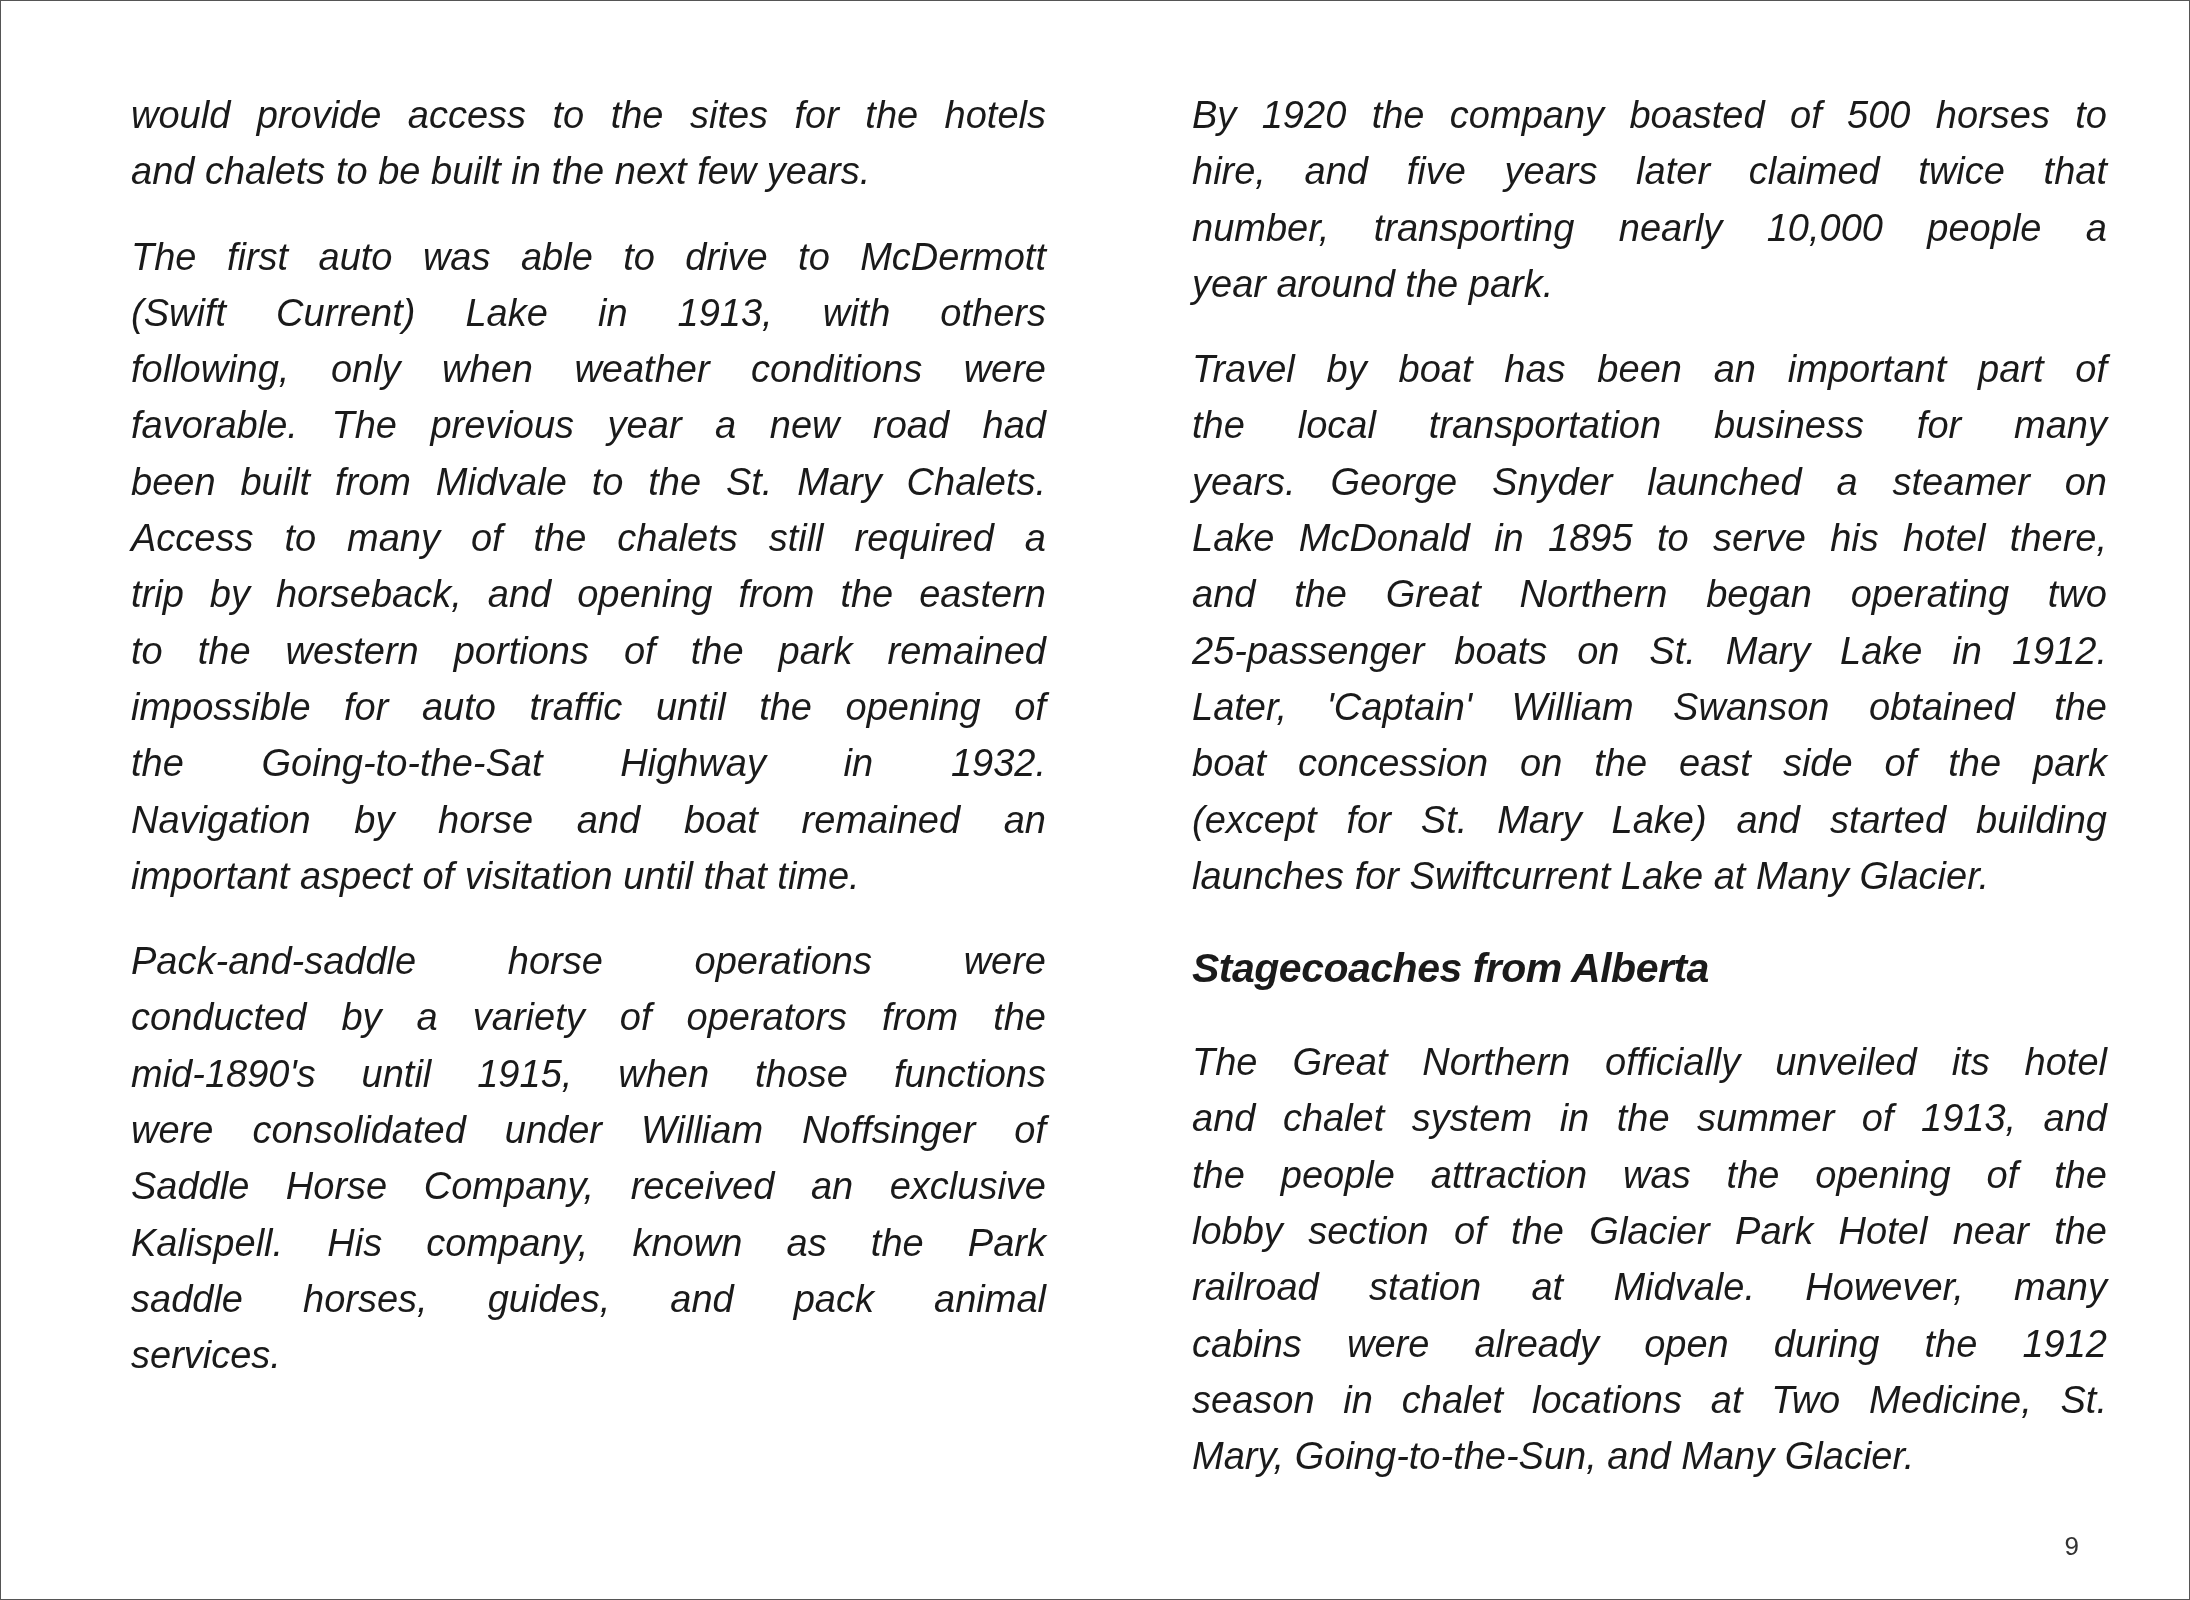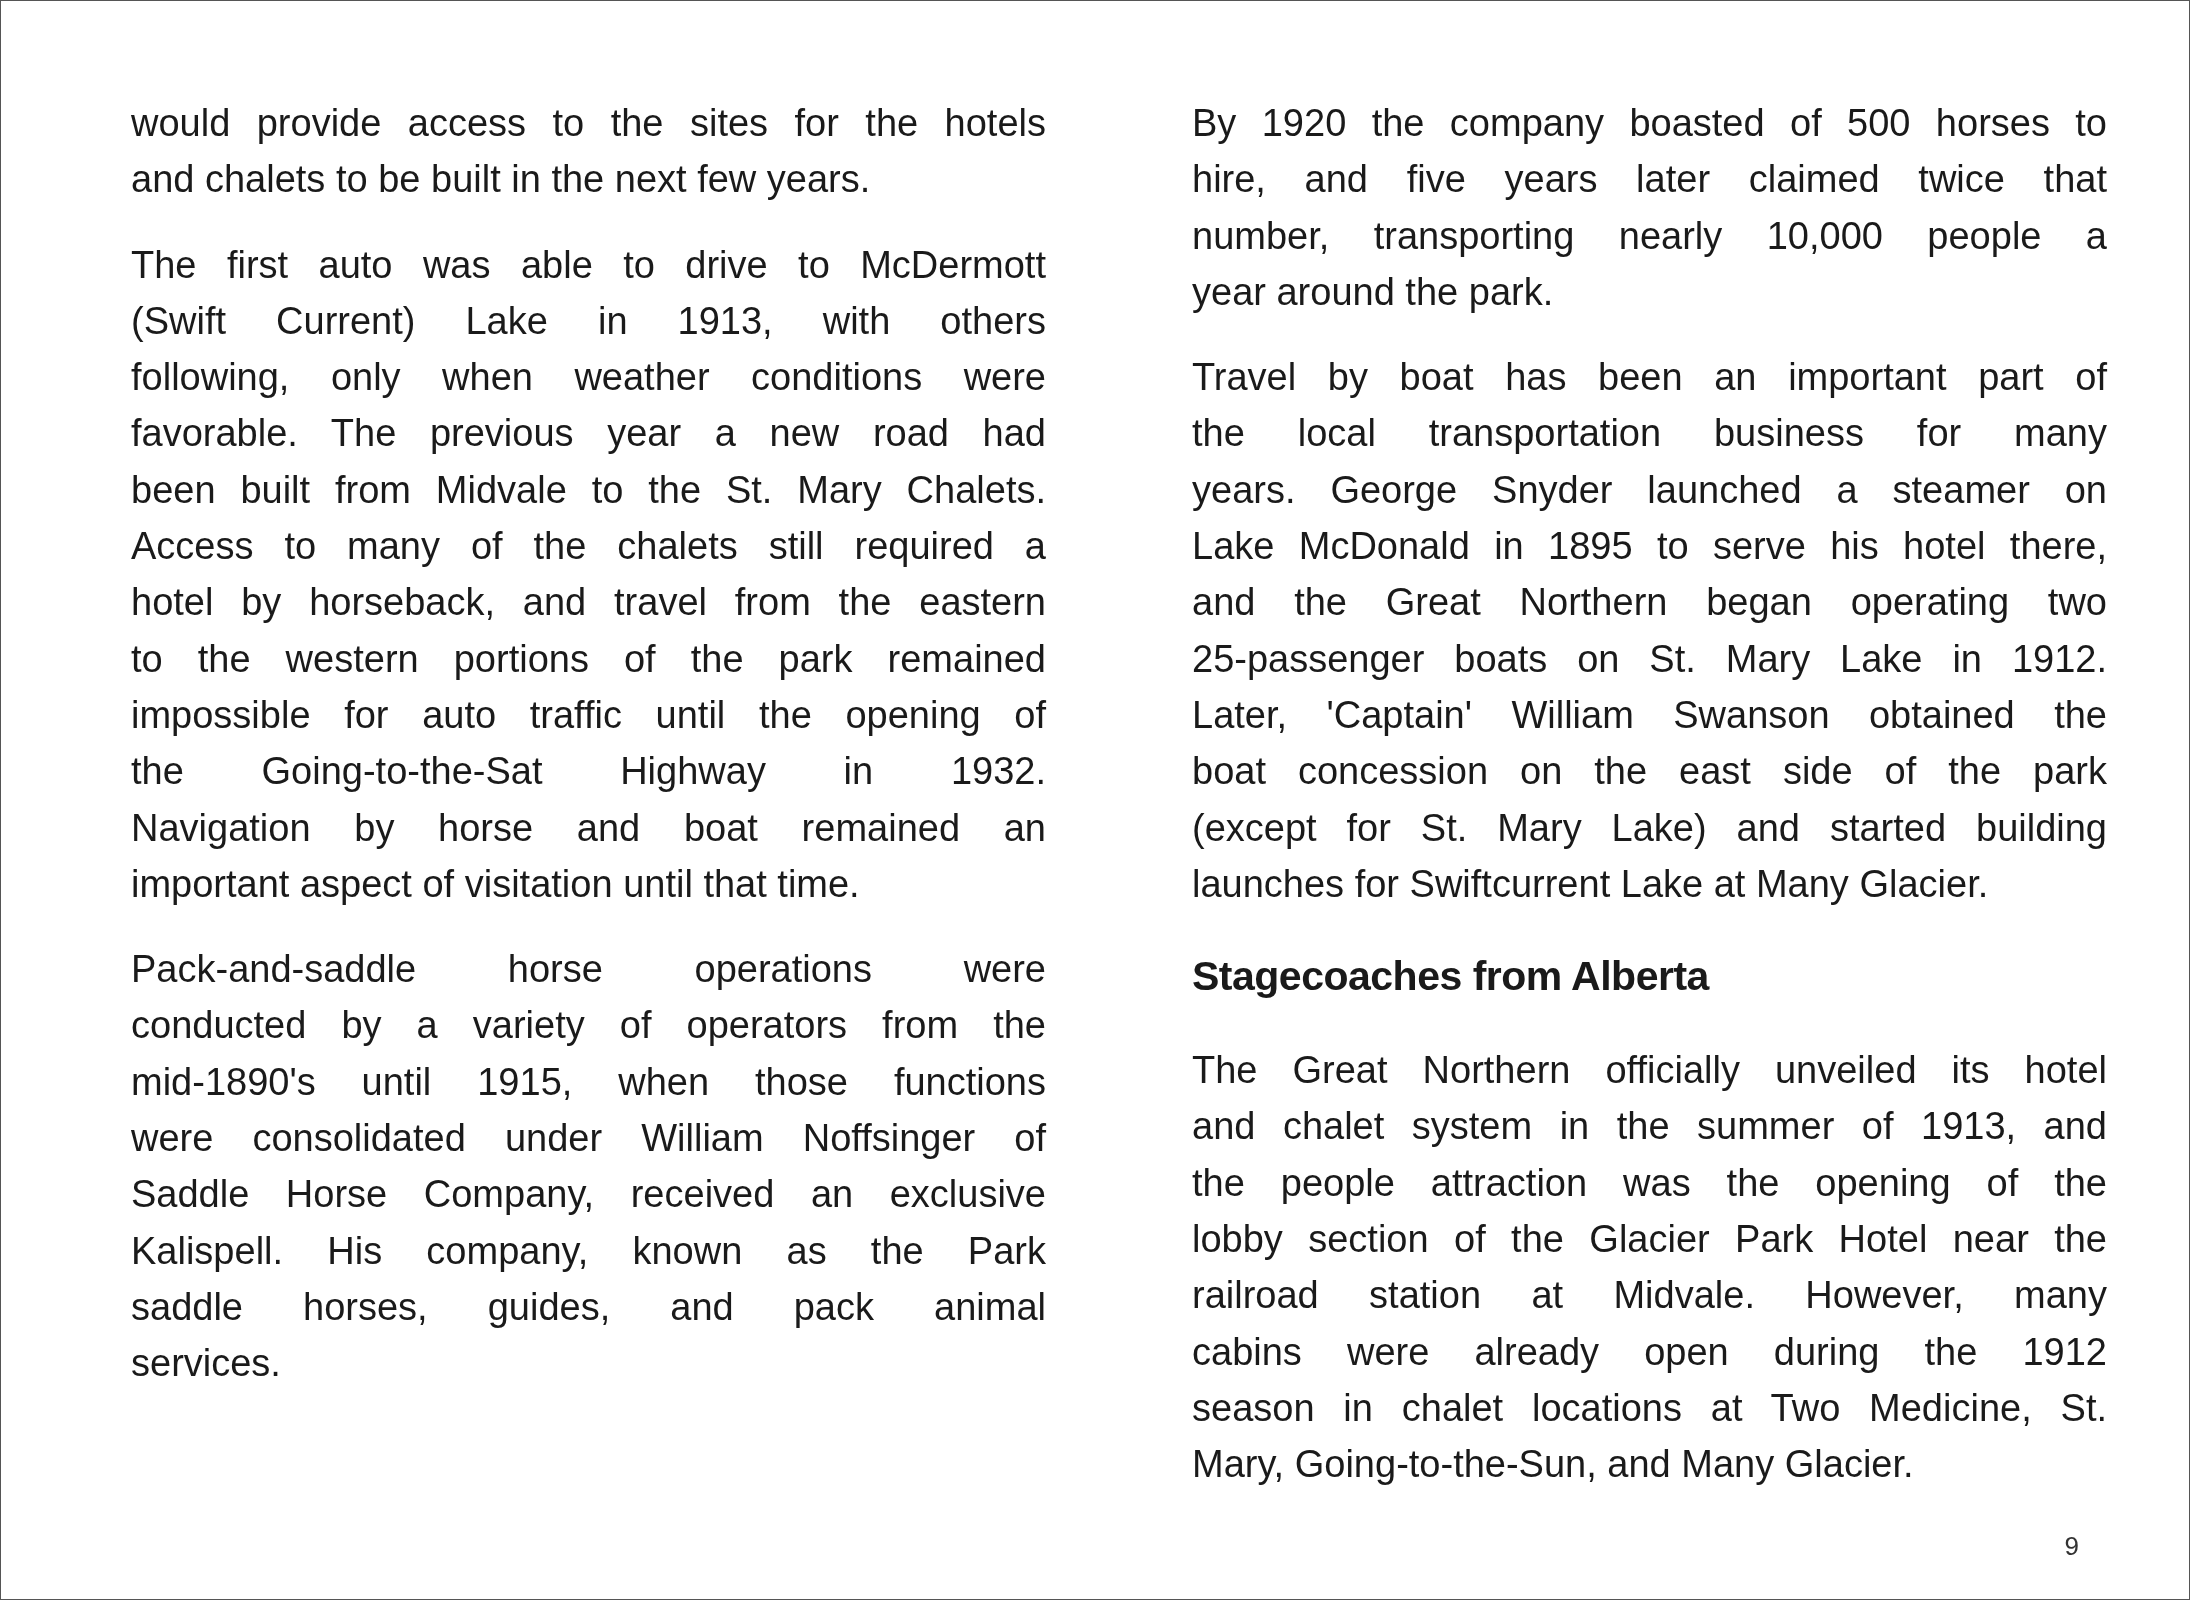--- a/index.html
+++ b/index.html
@@ -5,21 +5,21 @@
   html, body { margin: 0; padding: 0; background: #ffffff; }
   body { width: 2190px; height: 1600px; overflow: hidden; }
   .page {
     position: relative;
     width: 2188px; height: 1598px;
     border: 1px solid #555;
     background: #fff;
     font-family: "Liberation Sans", sans-serif;
     color: #1a1a1a;
   }
-  .col { position: absolute; top: 94px; width: 915px; }
+  .col { position: absolute; top: 86px; width: 915px; font-style: italic; }
   .col.left { left: 130px; }
   .col.right { left: 1143px; margin-left: 48px; }
   .para { margin: 0 0 29px 0; font-size: 38px; line-height: 56.3px; }
   .line {
     display: block; text-align: justify; text-align-last: justify;
     white-space: nowrap; height: 56.3px;
   }
   .line.last { text-align-last: left; }
   .heading {
     font-size: 41px; font-weight: bold; line-height: 70px;
@@ -39,21 +39,21 @@
         <span class="line">would provide access to the sites for the hotels</span>
         <span class="line last">and chalets to be built in the next few years.</span>
       </p>
       <p class="para">
         <span class="line">The first auto was able to drive to McDermott</span>
         <span class="line">(Swift Current) Lake in 1913, with others</span>
         <span class="line">following, only when weather conditions were</span>
         <span class="line">favorable. The previous year a new road had</span>
         <span class="line">been built from Midvale to the St. Mary Chalets.</span>
         <span class="line">Access to many of the chalets still required a</span>
-        <span class="line">hotel by horseback, and travel from the eastern</span>
+        <span class="line">trip by horseback, and opening from the eastern</span>
         <span class="line">to the western portions of the park remained</span>
         <span class="line">impossible for auto traffic until the opening of</span>
         <span class="line">the Going-to-the-Sat Highway in 1932.</span>
         <span class="line">Navigation by horse and boat remained an</span>
         <span class="line last">important aspect of visitation until that time.</span>
       </p>
       <p class="para">
         <span class="line">Pack-and-saddle horse operations were</span>
         <span class="line">conducted by a variety of operators from the</span>
         <span class="line">mid-1890's until 1915, when those functions</span>

